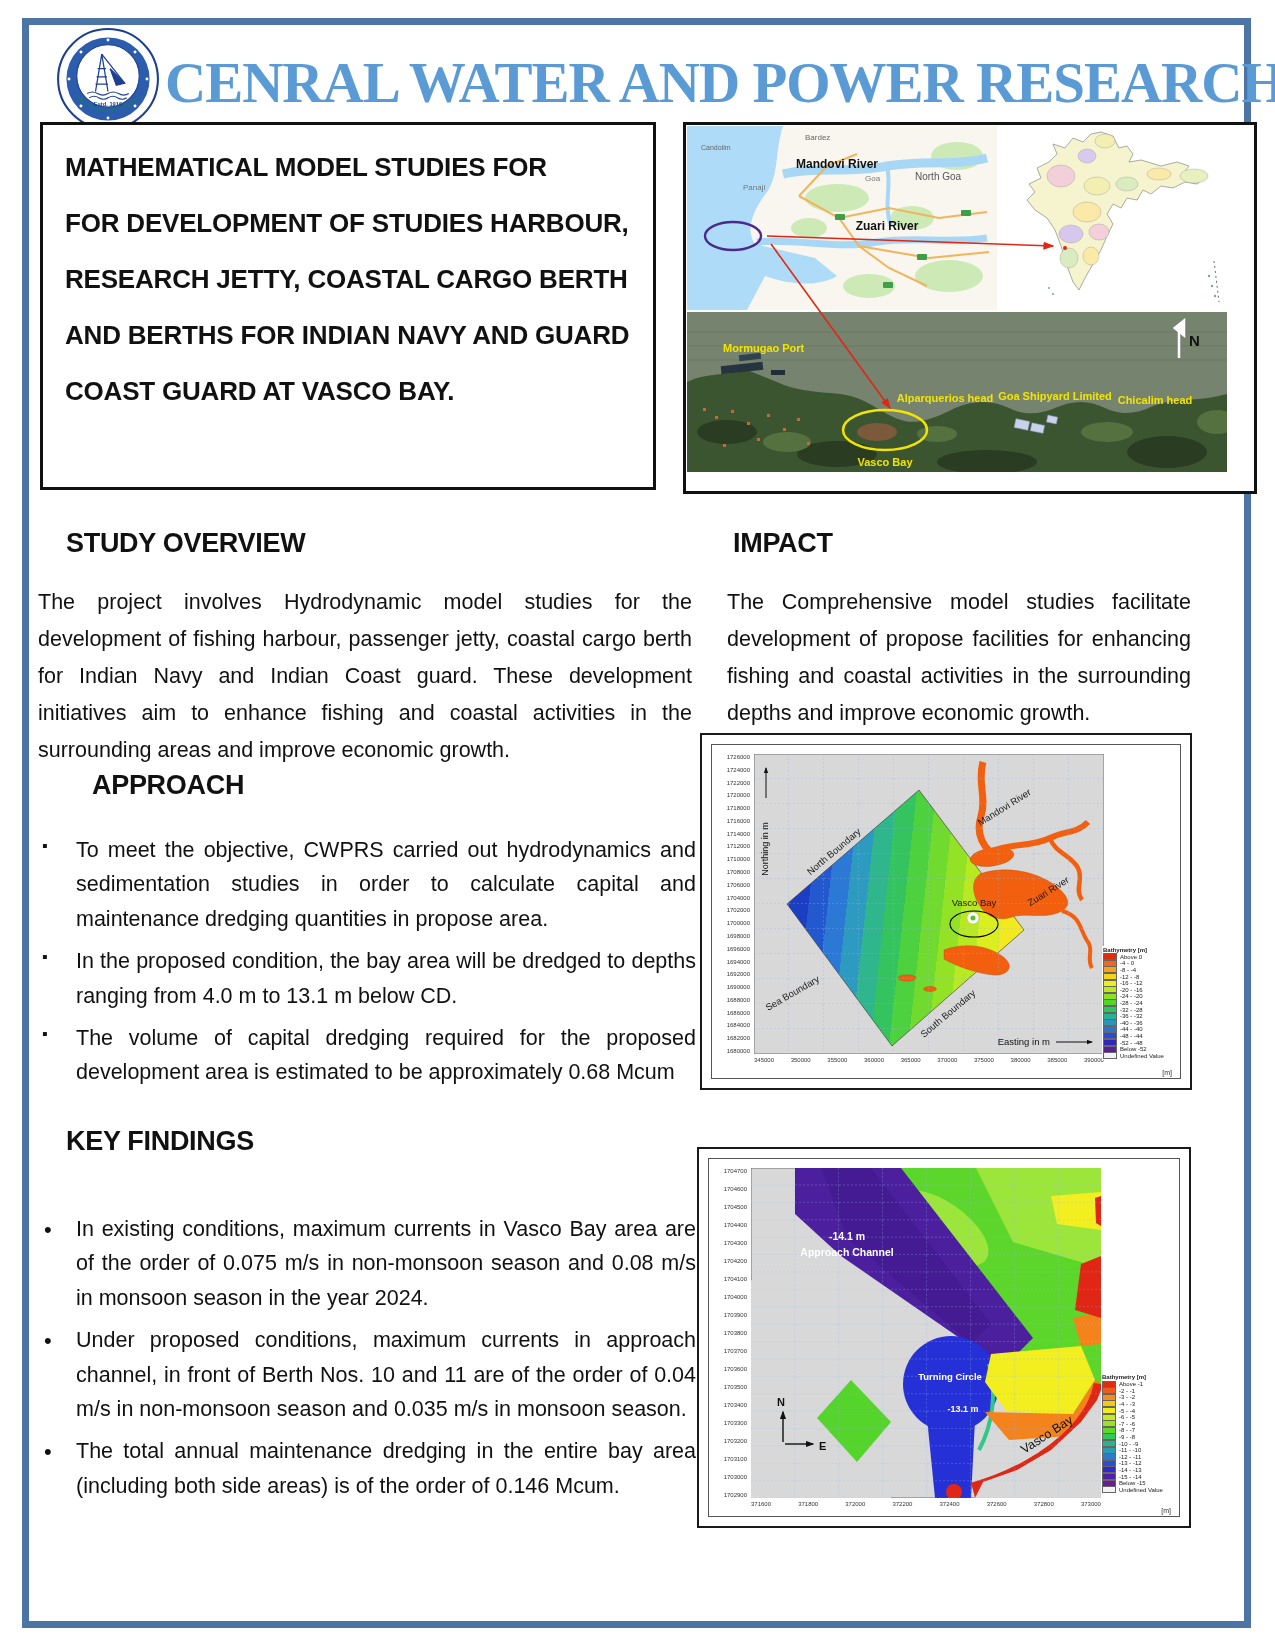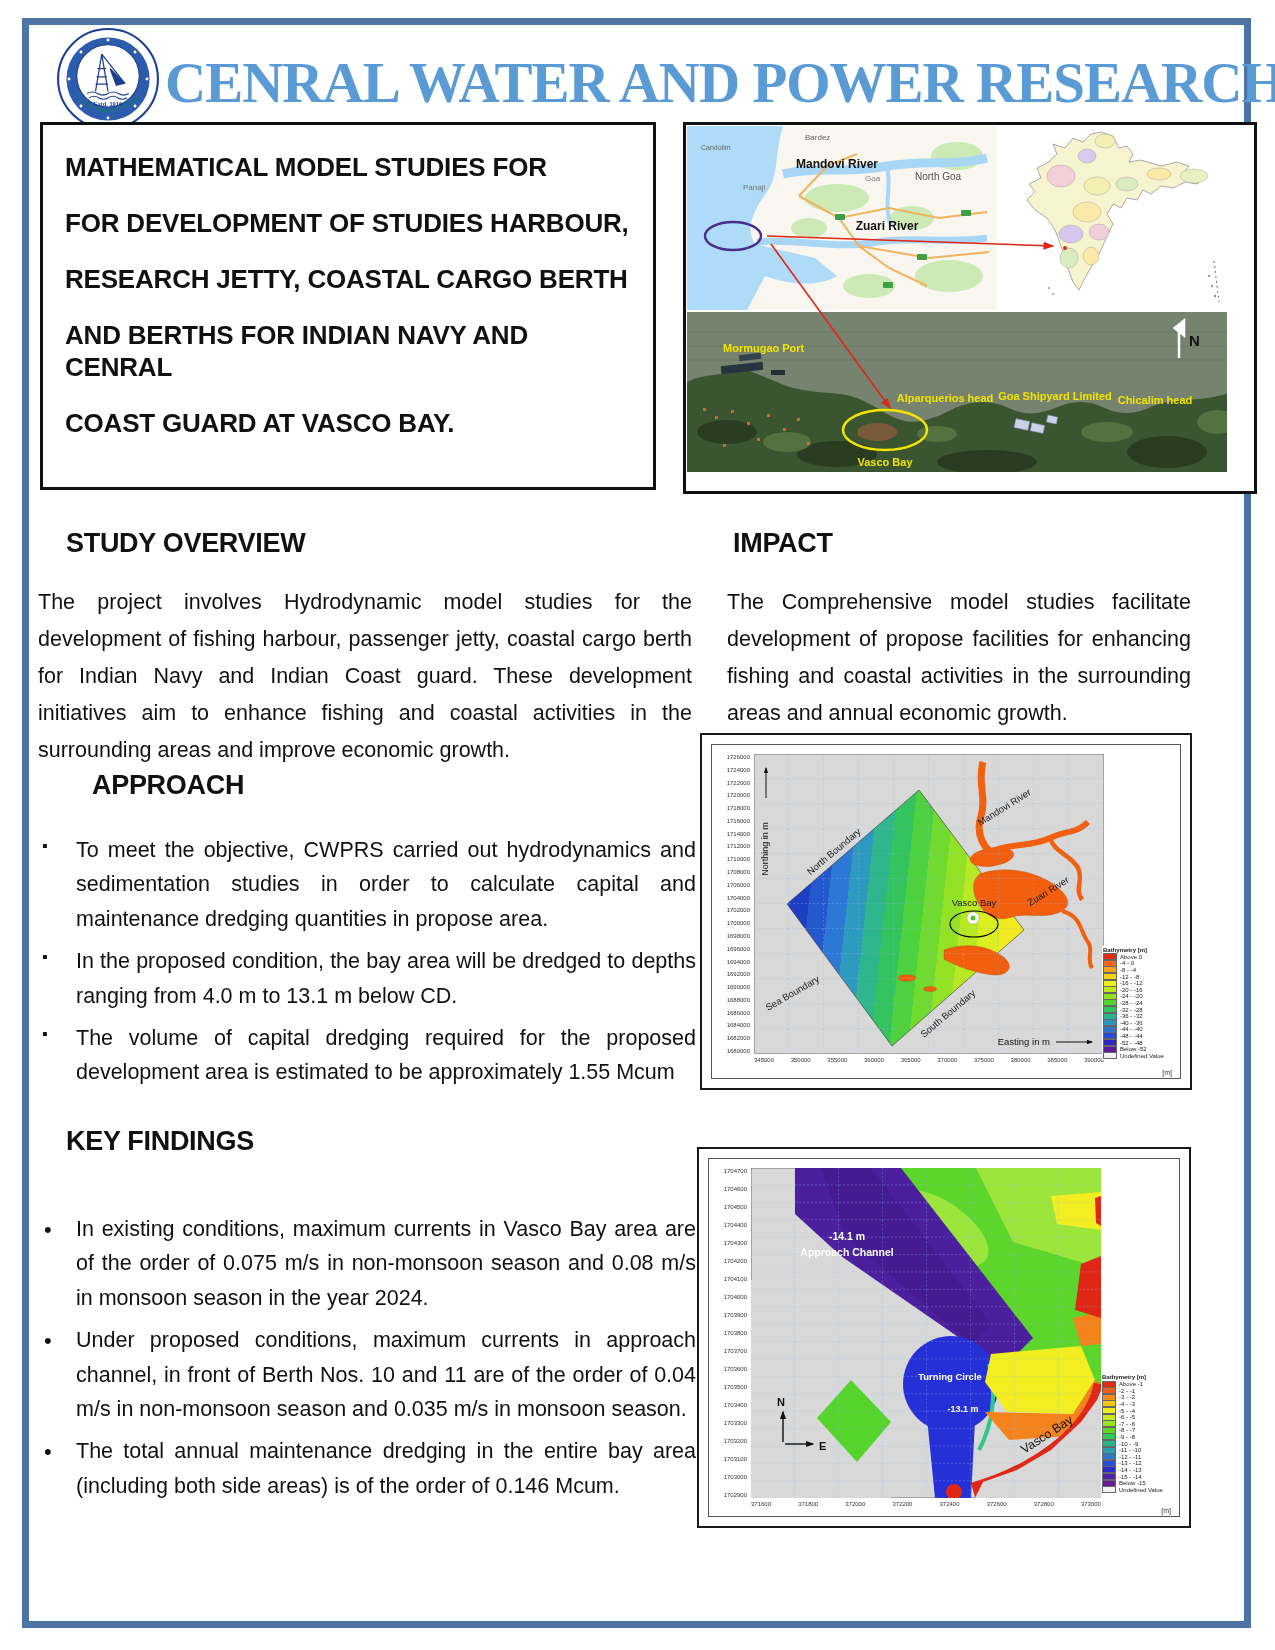--- a/index.html
+++ b/index.html
@@ -81,21 +81,21 @@
     </text>
   </svg>
 
   <div class="hdr-title">CENRAL WATER AND POWER RESEARCH STATION</div>
 
   <div class="box title-box">
 
   <div class="tline">MATHEMATICAL MODEL STUDIES FOR</div>
       <div class="tline">FOR DEVELOPMENT OF STUDIES HARBOUR,</div>
       <div class="tline">RESEARCH JETTY, COASTAL CARGO BERTH</div>
-      <div class="tline">AND BERTHS FOR INDIAN NAVY AND CENRAL</div>
+      <div class="tline">AND BERTHS FOR INDIAN NAVY AND GUARD</div>
       <div class="tline">COAST GUARD AT VASCO BAY.</div>
     </div>
 
   <div class="box loc-fig">
     <div class="loc-inner">
 
       <svg style="left:0;top:0" width="310" height="184" viewBox="0 0 310 184">
         <rect width="310" height="184" fill="#aedcf8"></rect>
         <path d="M96,0 L310,0 L310,184 L60,184 L78,150 C100,158 130,162 150,150 L128,132 L68,118 C58,104 66,84 80,66 C92,50 88,24 96,0 z" fill="#f8f6ef"></path>
         <g fill="#cdeab6">
@@ -228,28 +228,28 @@
         <line x1="80" y1="110" x2="366" y2="120" stroke="#e02614" stroke-width="1.6" marker-end="url(#rarr)"></line>
         <line x1="84" y1="118" x2="203" y2="282" stroke="#e02614" stroke-width="1.6" marker-end="url(#rarr)"></line>
       </svg>
     </div>
   </div>
 
   <div class="sec-head" style="left:66px;top:528px">STUDY OVERVIEW</div>
   <div class="body-txt" style="left:38px;top:584px;width:654px">The project involves Hydrodynamic model studies for the development of fishing harbour, passenger jetty, coastal cargo berth for Indian Navy and Indian Coast guard. These development initiatives aim to enhance fishing and coastal activities in the surrounding areas and improve economic growth.</div>
 
   <div class="sec-head" style="left:733px;top:528px">IMPACT</div>
-  <div class="body-txt" style="left:727px;top:584px;width:464px">The Comprehensive model studies facilitate development of propose facilities for enhancing fishing and coastal activities in the surrounding areas and annual economic growth.</div>
+  <div class="body-txt" style="left:727px;top:584px;width:464px">The Comprehensive model studies facilitate development of propose facilities for enhancing fishing and coastal activities in the surrounding depths and improve economic growth.</div>
 
   <div class="sec-head" style="left:92px;top:770px">APPROACH</div>
   <ul class="blist sq" style="left:38px;top:833px;width:658px">
 
   <li>To meet the objective, CWPRS carried out hydrodynamics and sedimentation studies in order to calculate capital and maintenance dredging quantities in propose area.</li>
       <li>In the proposed condition, the bay area will be dredged to depths ranging from 4.0 m to 13.1 m below CD.</li>
-      <li>The volume of capital dredging required for the proposed development area is estimated to be approximately 1.55 Mcum</li>
+      <li>The volume of capital dredging required for the proposed development area is estimated to be approximately 0.68 Mcum</li>
     </ul>
 
   <div class="fig fig1">
     <div class="fig-inner">
       <div class="yaxis">
 
       <span>1726000</span>
           <span>1724000</span>
           <span>1722000</span>
           <span>1720000</span>

